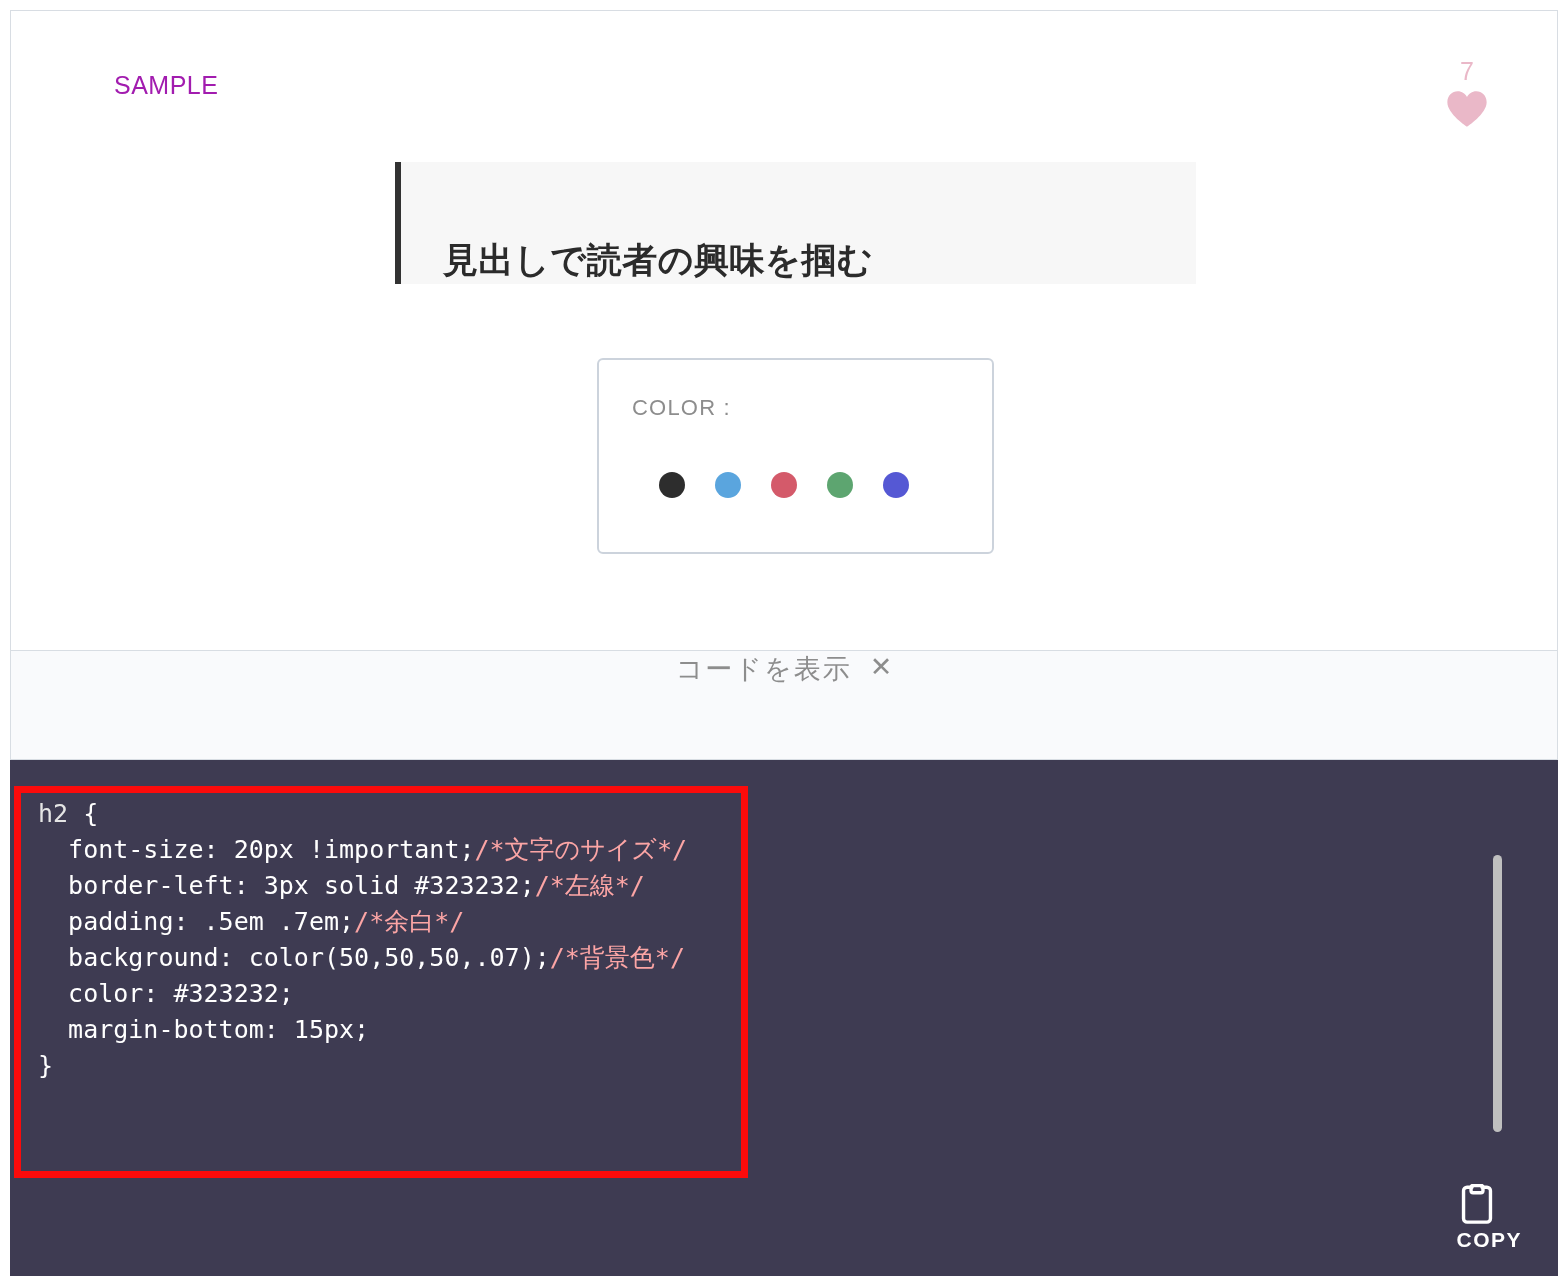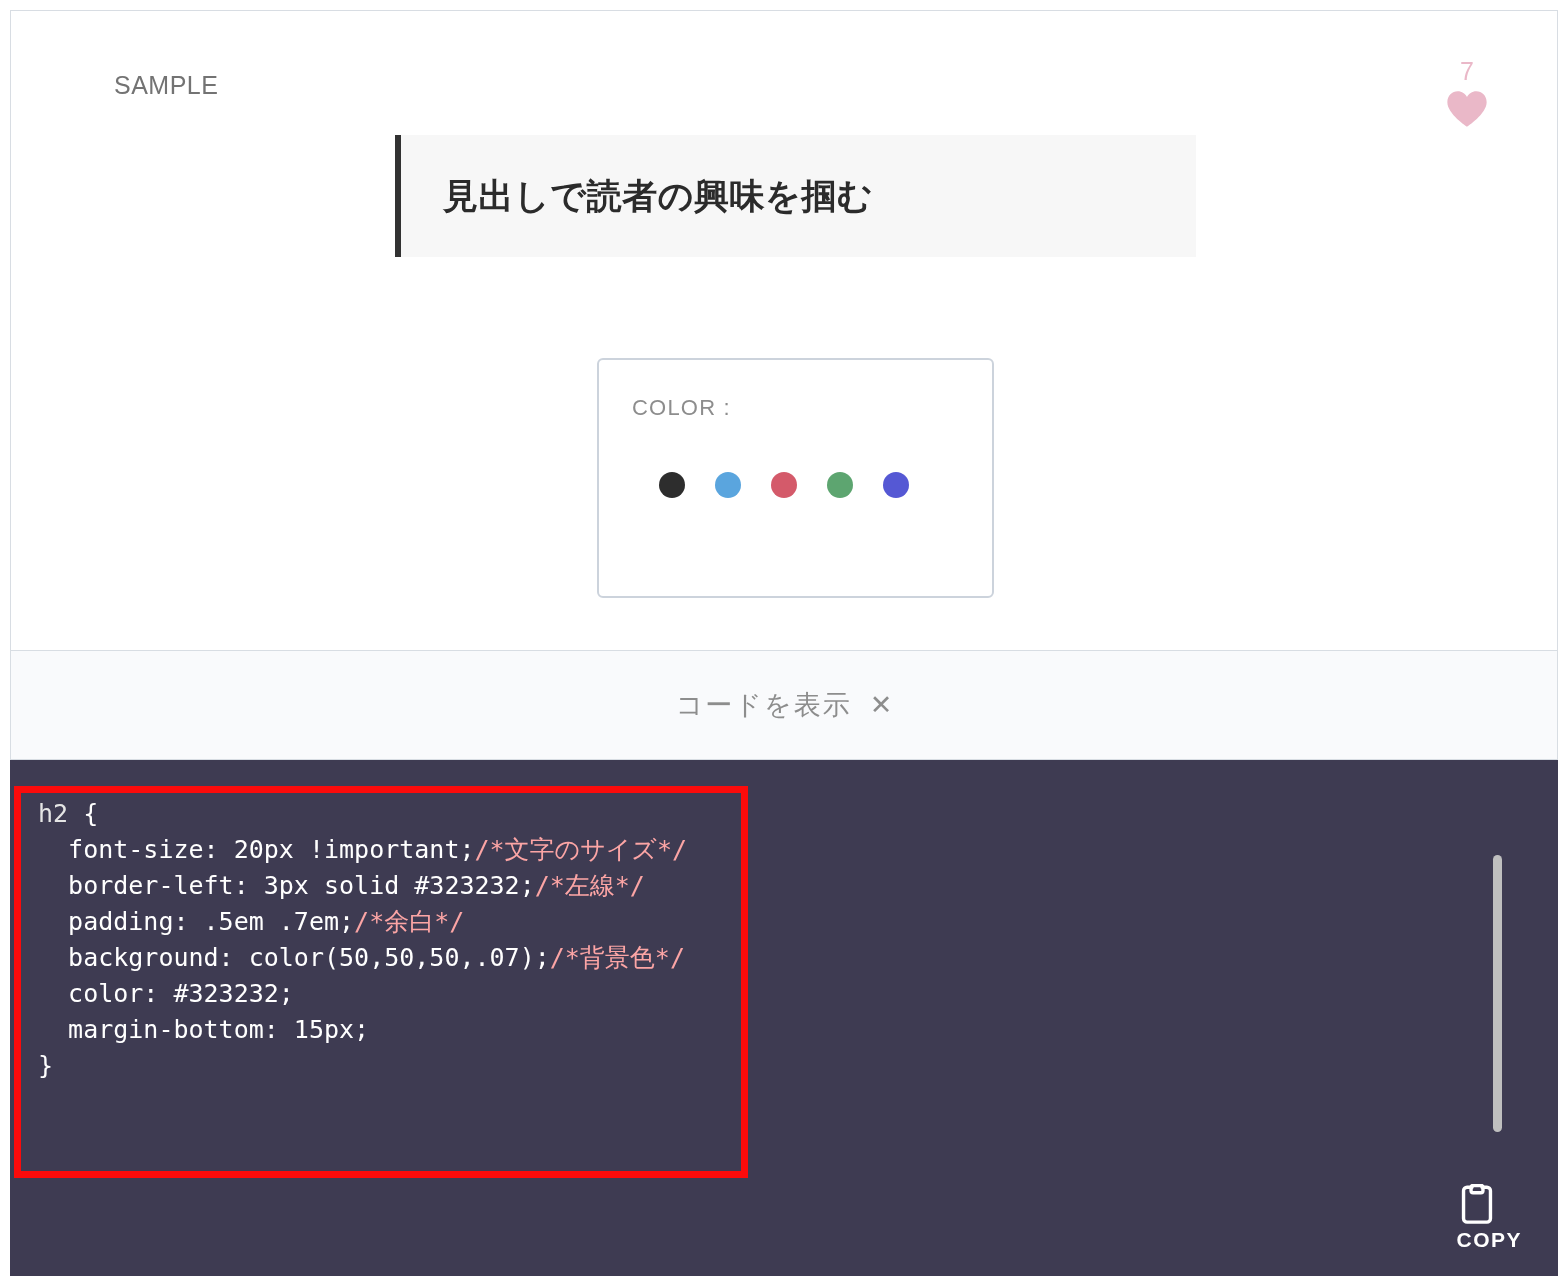--- a/index.html
+++ b/index.html
@@ -30,21 +30,21 @@
     border: 1px solid #d8dde3;
     border-bottom: none;
   }
 
   .sample-label {
     position: absolute;
     left: 103px;
     top: 60px;
     font-size: 25px;
     letter-spacing: 0.5px;
-    color: #737373;
+    color: #a21caf;
     font-weight: 400;
   }
 
   .like-wrap {
     position: absolute;
     right: 55px;
     top: 48px;
     width: 70px;
     text-align: center;
     cursor: pointer;
@@ -59,42 +59,42 @@
   .heart-icon {
     display: block;
     margin: 0 auto;
     width: 42px;
     height: 38px;
   }
 
   .headline-box {
     position: absolute;
     left: 384px;
-    top: 124px;
+    top: 151px;
     width: 801px;
     height: 122px;
     background: #f7f7f7;
     border-left: 6px solid #323232;
     display: flex;
-    align-items: center;
+    align-items: flex-end;
   }
   .headline-text {
     padding-left: 42px;
     font-size: 35px;
     font-weight: 700;
     color: #2b2b2b;
     letter-spacing: 0.5px;
   }
 
   .color-box {
     position: absolute;
     left: 586px;
     top: 347px;
     width: 397px;
-    height: 240px;
+    height: 196px;
     border: 2px solid #ccd3dc;
     border-radius: 6px;
     background: #ffffff;
   }
   .color-label {
     position: absolute;
     left: 33px;
     top: 35px;
     font-size: 22px;
     color: #8d8d8d;
@@ -117,21 +117,21 @@
   
   .toggle-bar {
     position: absolute;
     left: 10px;
     top: 650px;
     width: 1548px;
     height: 110px;
     background: #f9fafc;
     border: 1px solid #d8dde3;
     display: flex;
-    align-items: center;
+    align-items: flex-start;
     justify-content: center;
     cursor: pointer;
   }
   .toggle-label {
     font-size: 27px;
     color: #8d8d8d;
     letter-spacing: 2px;
   }
   .toggle-x {
     font-size: 27px;

